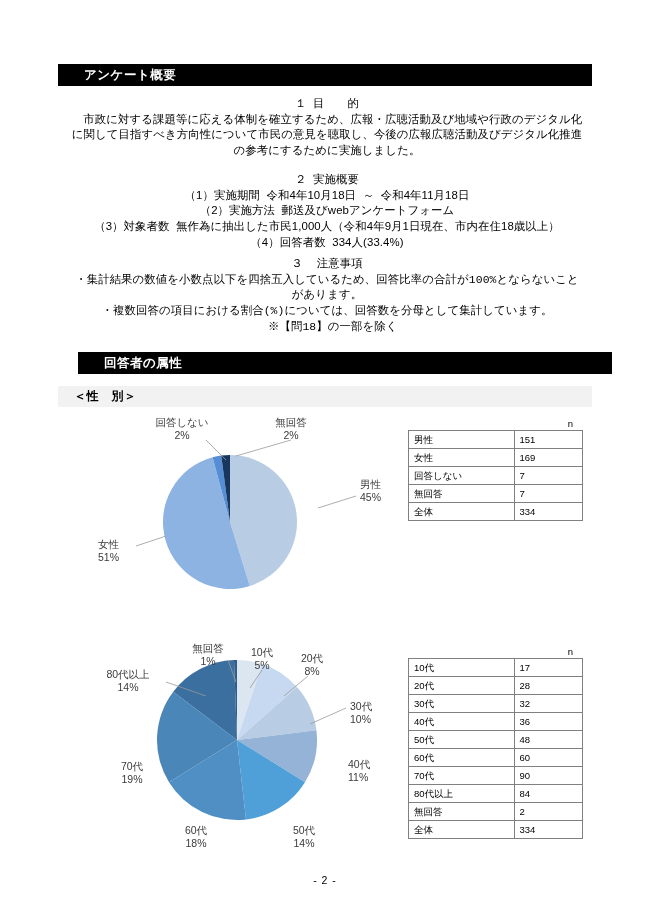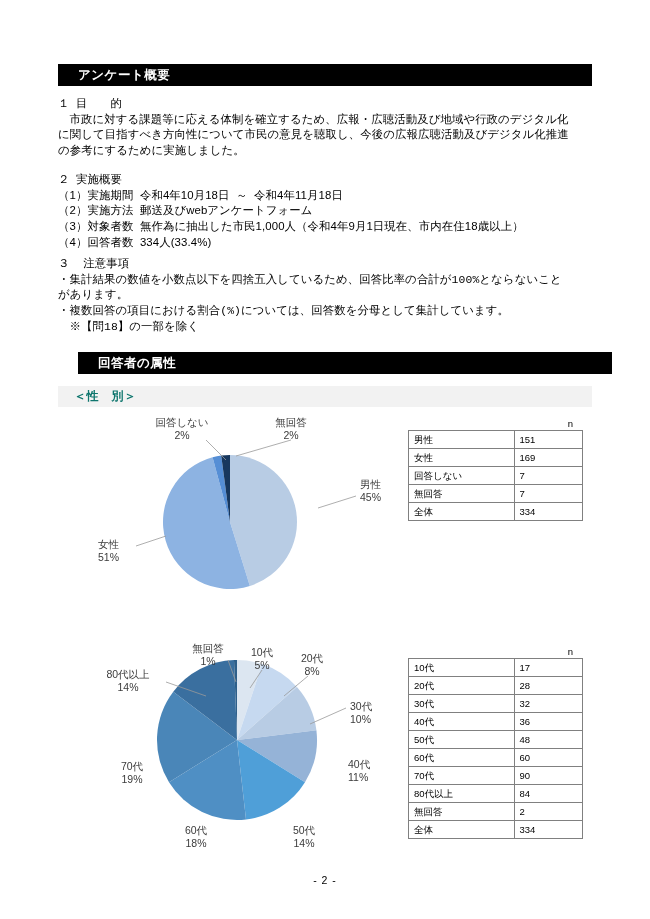--- a/index.html
+++ b/index.html
@@ -26,54 +26,55 @@
   .banner {
     position: absolute;
     left: 58px;
     width: 534px;
     height: 22px;
     background: #000000;
     color: #ffffff;
     font-size: 12.5px;
     font-weight: bold;
     line-height: 22px;
-    padding-left: 20px;
+    padding-left: 26px;
     box-sizing: border-box;
     letter-spacing: 0.5px;
   }
   #banner-survey-overview { top: 64px; }
   #banner-respondent-attributes { top: 352px; margin-left: 20px; }
 
   
   .subheader {
     position: absolute;
     left: 58px;
     width: 534px;
     height: 21px;
     background: #f2f2f2;
-    color: #0f766e;
+    color: #000000;
     font-size: 12px;
     font-weight: bold;
     line-height: 21px;
     padding-left: 16px;
     box-sizing: border-box;
     letter-spacing: 0.5px;
   }
   #subheader-gender { top: 386px; }
   #subheader-age { top: 614px; }
 
   
   .textblock {
     position: absolute;
     left: 58px;
     width: 538px;
     font-size: 11.4px;
     line-height: 15.7px;
     white-space: pre-wrap;
     letter-spacing: 0.1px;
+    text-align: center;
   }
   #overview-purpose { top: 96px; }
   #overview-implementation { top: 172px; }
   #overview-notes { top: 257px; font-family: Liberation Mono, monospace; }
 
   
   .table-wrap {
     position: absolute;
   }
   #gender-table-wrap { left: 408px; top: 418px; width: 175px; }

